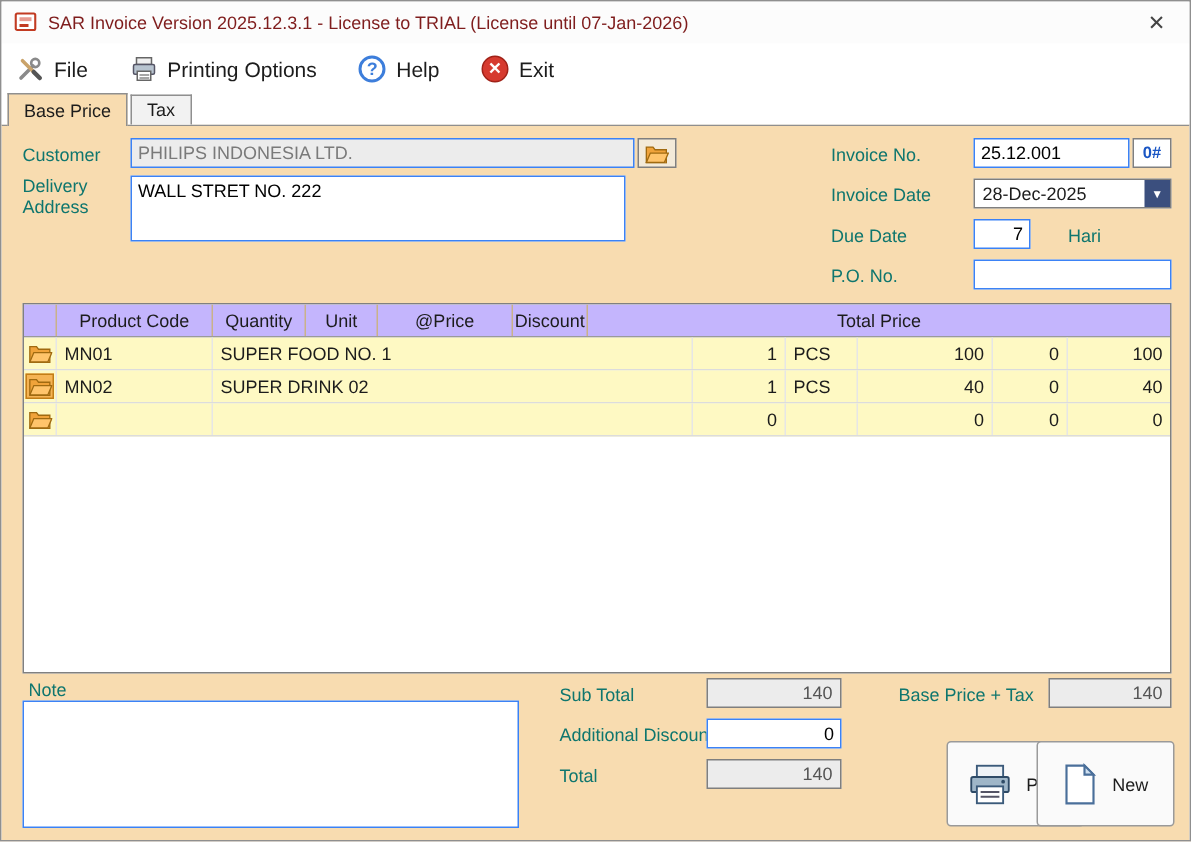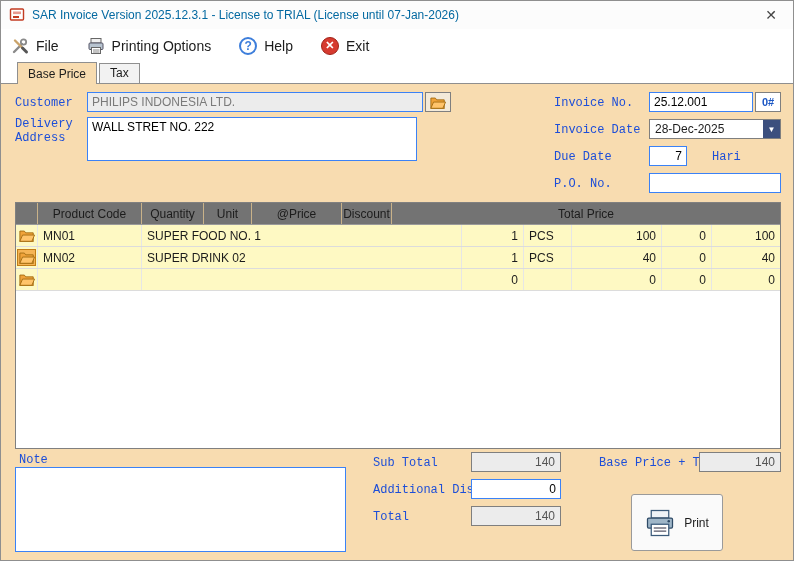--- a/index.html
+++ b/index.html
@@ -5,47 +5,47 @@
   * { box-sizing: border-box; margin: 0; padding: 0; }
   html,body { background:#d7d7d7; }
   body { font-family: "Liberation Sans", sans-serif; }
   .window {
     position: relative; width: 794px; height: 561px;
     background: #ffffff; border: 1px solid #8f8f8f; overflow: hidden;
     font-size: 12px; color: #1c1c1c;
   }
   
   .titlebar { height: 28px; display: flex; align-items: center; padding: 0 8px; gap: 7px; background:#fcfcfc; }
-  .titlebar .title { font-size: 12px; color:#0369a1; }
+  .titlebar .title { font-size: 12px; color:#7f1d1d; }
   .close-btn { margin-left: auto; width: 28px; height: 22px; display:flex; align-items:center; justify-content:center; font-size: 14px; color:#444; cursor: default; }
   
   .toolbar { height: 33px; display: flex; align-items: center; padding-left: 10px; gap: 28px; background:#ffffff; }
   .tool-item { display: flex; align-items: center; gap: 7px; font-size: 14px; cursor: default; }
   .round-ico { width: 18px; height: 18px; border-radius: 50%; display:flex; align-items:center; justify-content:center; font-weight: bold; font-size: 12px; }
   .help-ico { background:#fff; border: 2px solid #3d7edb; color:#3d7edb; }
   .exit-ico { background:#d63a2f; border: 1px solid #a02218; color:#fff; font-size: 11px; }
   
-  .tabstrip { height: 21px; background:#ffffff; display: flex; align-items: flex-end; padding-left: 16px; position: relative; z-index: 2; }
+  .tabstrip { height: 21px; background:#ffffff; display: flex; align-items: flex-end; padding-left: 4px; position: relative; z-index: 2; }
   .tab { padding: 2px 10px 3px; border: 1px solid #8f8f8f; border-bottom: none; background:#f2f2f2; font-size: 12px; margin-right: 2px; cursor: default; }
   .tab.active { background:#f8dcb0; padding-top: 4px; margin-bottom: -1px; position: relative; z-index: 3; }
   
   .panel { position: absolute; left: 0; top: 82px; width: 792px; height: 478px; background:#f8dcb0; border-top: 1px solid #8f8f8f; }
-  .lbl { position: absolute; font-size: 12px; color:#1d4ed8;font-family:Liberation Mono, monospace; }
+  .lbl { position: absolute; font-size: 12px; color:#0f766e; }
   .tb { position: absolute; border: 1px solid #3b82f6; background:#fff; font: 12px "Liberation Sans", sans-serif; padding: 2px 4px; height: 20px; }
   .tb.gray { background:#ececec; color:#7a7a7a; }
   .num { text-align: right; }
   .roflat { position: absolute; border: 1px solid #7f7f7f; background:#ececec; color:#555; height: 20px; display:flex; align-items:center; justify-content:flex-end; padding: 0 5px; font-size: 12px; }
   textarea.tb { height: auto; resize: none; }
   .mini-btn { position: absolute; height: 20px; border: 1px solid #7f7f7f; background: #f3ead9; display:flex; align-items:center; justify-content:center; font-size: 11px; cursor: default; }
   .combo { position: absolute; height: 20px; border: 1px solid #7f7f7f; background:#fff; display: flex; align-items: center; }
   .combo .val { flex: 1; padding: 0 5px; font-size: 12px; }
   .combo .arrow { width: 17px; height: 18px; background:#3b4f7e; color:#fff; font-size: 8px; display:flex; align-items:center; justify-content:center; }
   
   .grid { position: absolute; left: 14px; top: 118px; width: 766px; height: 247px; background:#fff; border: 1px solid #808080; overflow: hidden; }
-  .t-header { display: flex; height: 22px; background:#737373; border-bottom: 1px solid #9a9a9a; }
+  .t-header { display: flex; height: 22px; background:#c4b5fd; border-bottom: 1px solid #9a9a9a; }
   .hc { display:flex; align-items:center; justify-content:center; font-size: 12px; border-right: 1px solid #c9b289; }
   .t-row { display: flex; height: 22px; border-bottom: 1px solid #dcdcdc; background:#fef9c3; }
   .bc { display:flex; align-items:center; padding: 0 5px; border-right: 1px solid #e6e6e6; font-size: 12px; overflow:hidden; white-space:nowrap; }
   .bc.r { justify-content: flex-end; }
   .c0 { width: 22px; padding: 0; justify-content: center; }
   .c1 { width: 104px; }
   .c2 { width: 320px; }
   .c3 { width: 62px; }
   .c4 { width: 48px; }
   .c5 { width: 90px; }
@@ -233,15 +233,24 @@
           <rect x="2" y="7" width="20" height="8" rx="1" fill="#9fb6c8" stroke="#2e4a66"></rect>
           <circle cx="19" cy="9.5" r="1" fill="#2e4a66"></circle>
           <rect x="5" y="12" width="14" height="9" fill="#fff" stroke="#3b5a7a"></rect>
           <line x1="7" y1="15" x2="17" y2="15" stroke="#556"></line>
           <line x1="7" y1="17.5" x2="17" y2="17.5" stroke="#556"></line>
         </svg>
       </span>
       <span>Print</span>
     </div>
 
+    <div class="big-btn" style="left:690px; top:410px;">
+      <span style="display:flex;">
+        <svg width="24" height="30" viewBox="0 0 20 24">
+          <path d="M2.5 1.5 h10 l5 5 v16 h-15 z" fill="#ffffff" stroke="#4a6f9a" stroke-width="1.2"></path>
+          <path d="M12.5 1.5 v5 h5 z" fill="#cfe0f0" stroke="#4a6f9a" stroke-width="1.2"></path>
+        </svg>
+      </span>
+      <span>New</span>
+    </div>
 
   </div>
 </div>
 
 </body></html>

